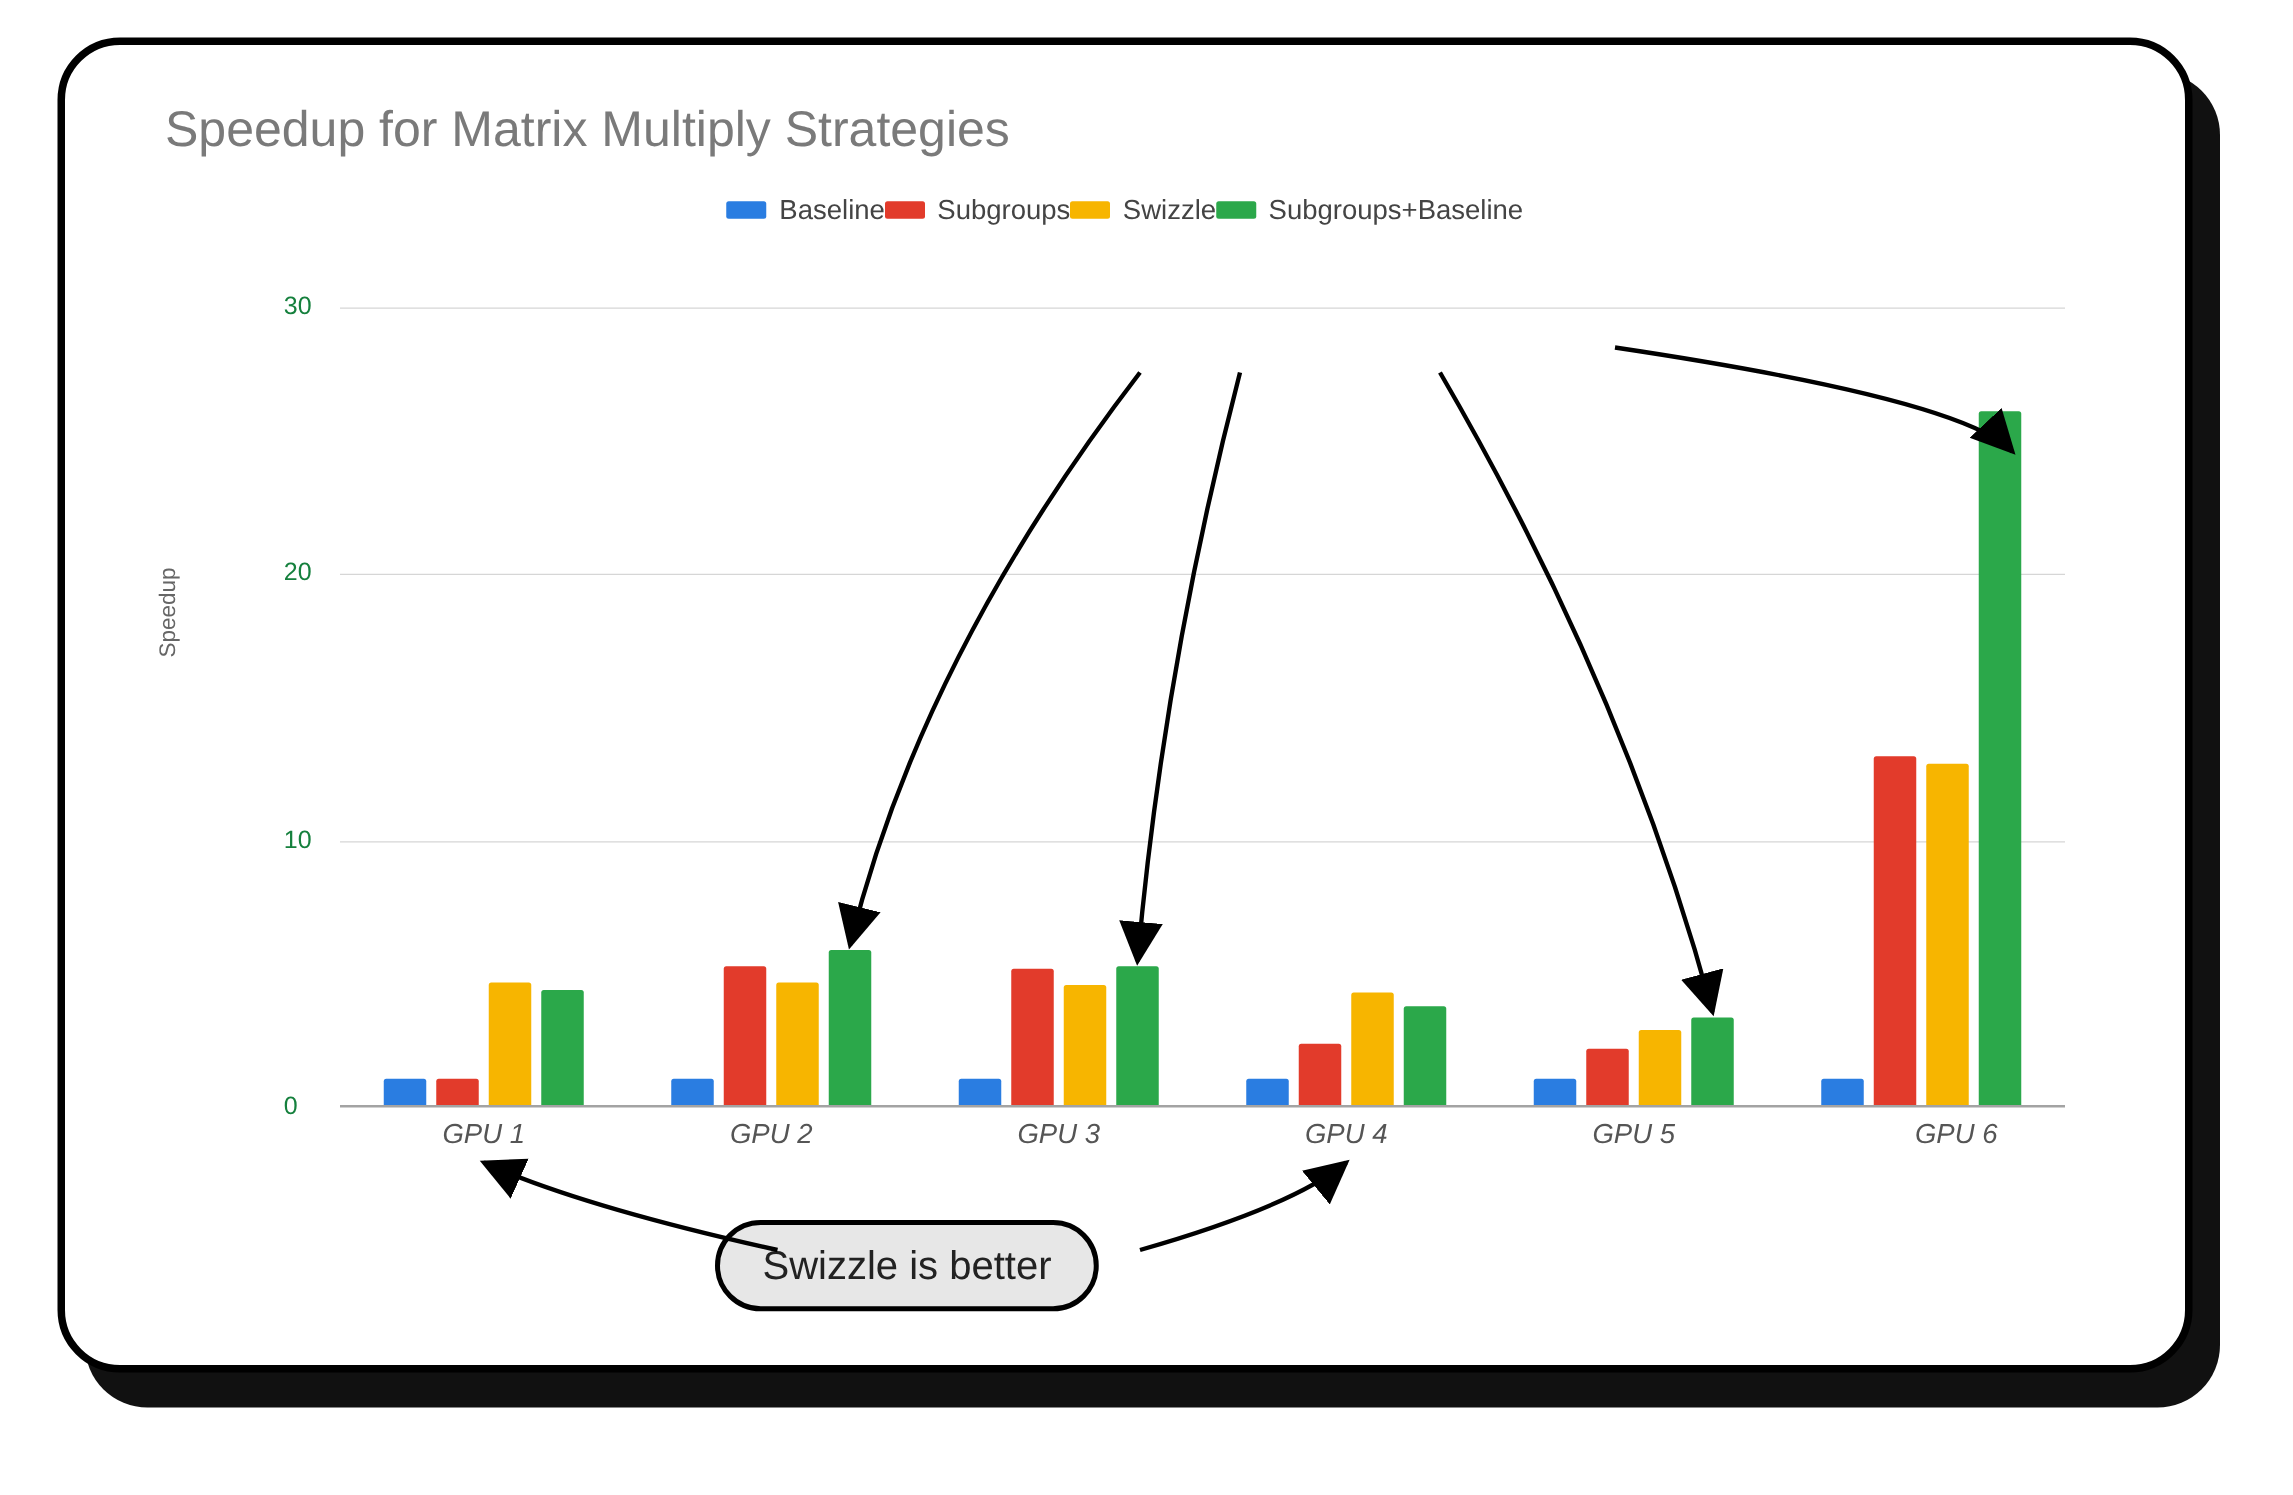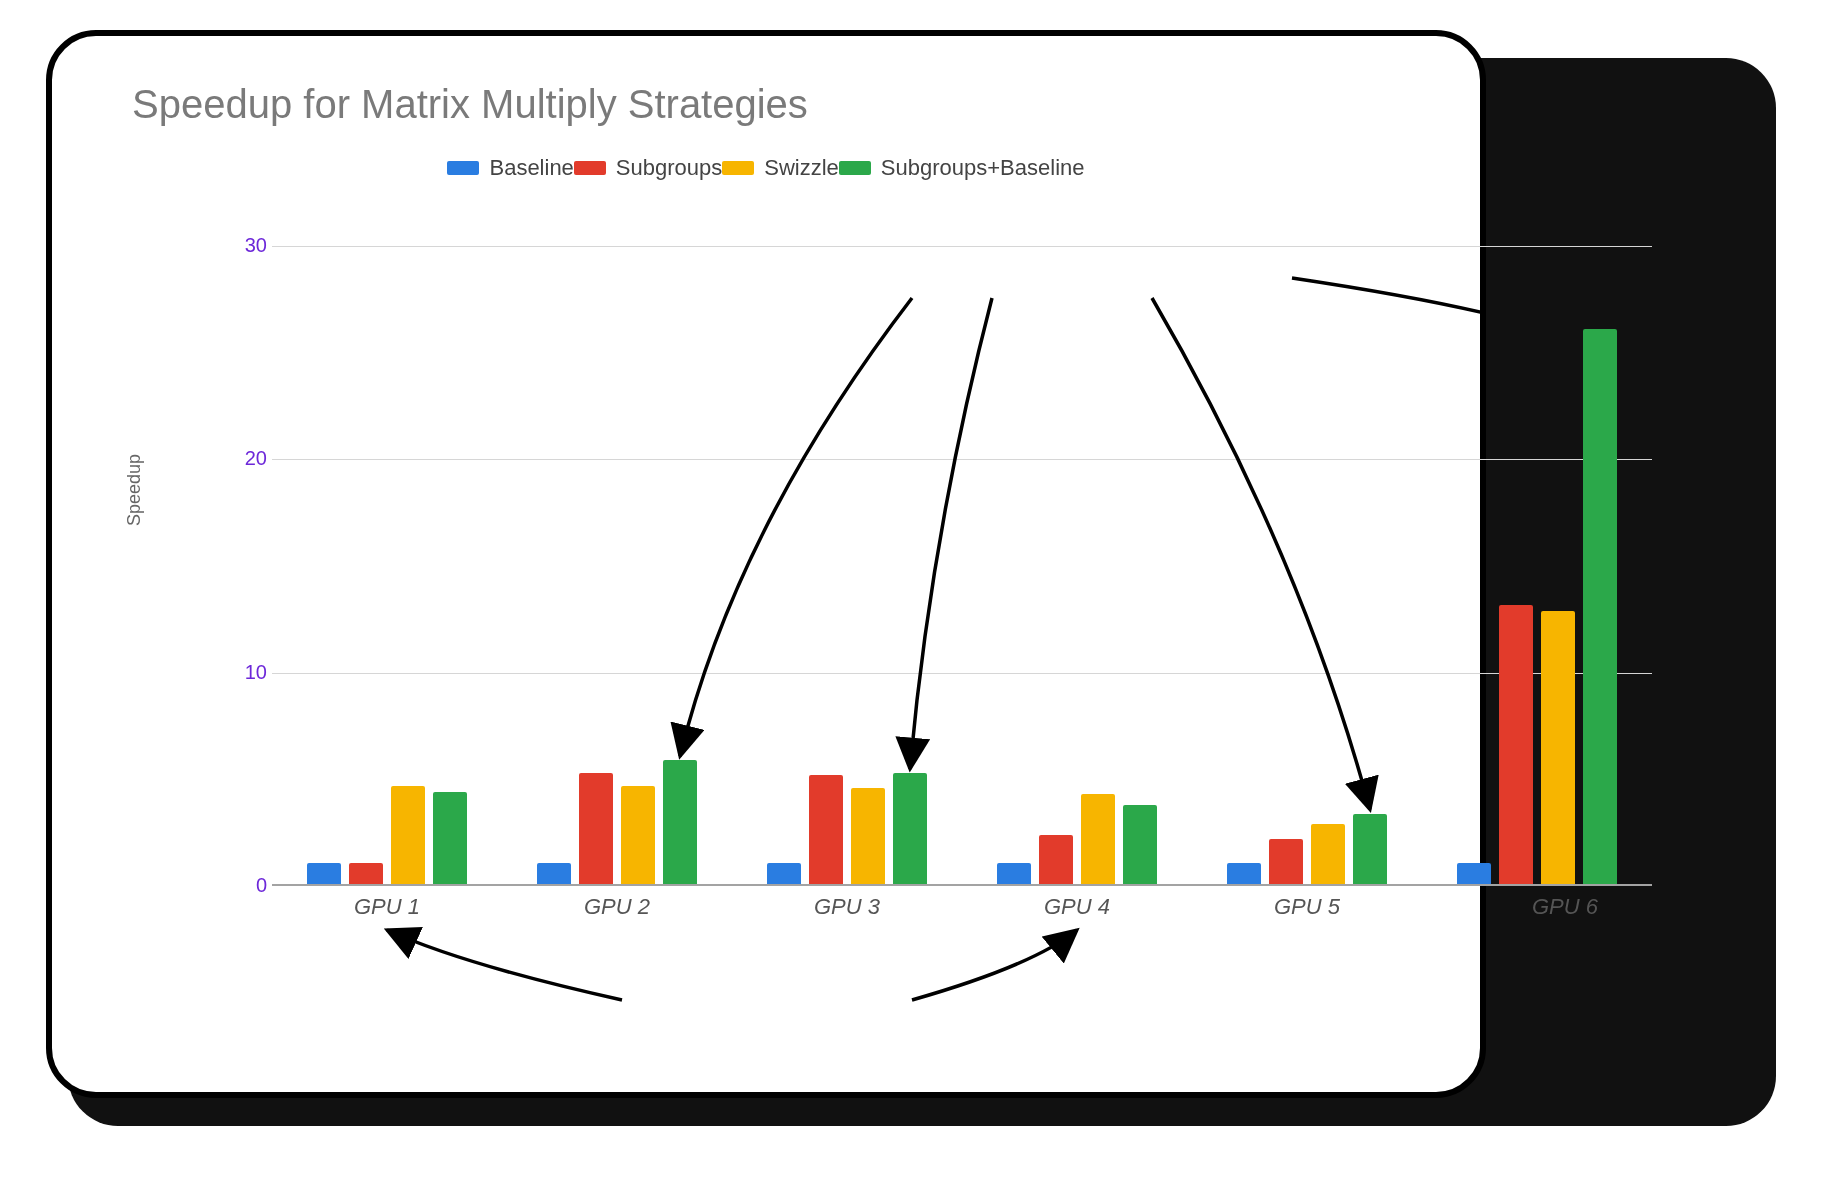--- a/index.html
+++ b/index.html
@@ -22,21 +22,21 @@
     top: 58px;
     width: 1708px;
     height: 1068px;
     background: #111;
     border-radius: 50px;
   }
   .card {
     position: absolute;
     left: 46px;
     top: 30px;
-    width: 1440px;
+    width: 1708px;
     height: 1068px;
     background: #fff;
     border: 6px solid #000;
     border-radius: 50px;
     box-sizing: border-box;
   }
   .chart-title {
     font-size: 40px;
     color: #7a7a7a;
     margin: 46px 0 0 80px;
@@ -78,23 +78,22 @@
     position: absolute;
     left: 0;
     right: 0;
     height: 1px;
     background: #d6d6d6;
   }
   .ytick {
     position: absolute;
     left: 25px;
     width: 40px;
-    text-align: right;
     font-size: 20px;
-    color: #6d28d9;
+    color: #15803d;
   }
   .ylabel {
     position: absolute;
     left: 72px;
     top: 490px;
     font-size: 18px;
     color: #666;
     transform: rotate(-90deg);
     transform-origin: left top;
   }
@@ -210,20 +209,21 @@
           <div class="group" style="left: 1185px; width: 160px;">
             <div class="bar" style="height: 21.3333px; background: rgb(42, 125, 225);"></div>
             <div class="bar" style="height: 279.467px; background: rgb(226, 59, 43);"></div>
             <div class="bar" style="height: 273.067px; background: rgb(247, 181, 0);"></div>
             <div class="bar" style="height: 554.667px; background: rgb(43, 168, 74);"></div>
           </div>
           <div class="xtick" style="left: 1223px;">GPU 6</div>
         </div>
     </div>
 
+    <div id="callout-bottom" class="callout" style="left: 520px; top: 940px;">Swizzle is better</div>
 
     <svg id="arrows" style="position:absolute;left:0;top:0;width:100%;height:100%;pointer-events:none;">
       <defs>
         <marker id="arrowhead" markerWidth="12" markerHeight="12" refX="9" refY="5" orient="auto">
           <path d="M0,0 L10,5 L0,10 z" fill="#000"></path>
         </marker>
       </defs>
       <g id="arrow-paths" stroke="#000" stroke-width="3.5" fill="none" marker-end="url(#arrowhead)">
           <path d="M860,262 Q684,491.1333333333333 628,720.2666666666667"></path>
           <path d="M940,262 Q879,497.5333333333333 858,733.0666666666666"></path>

